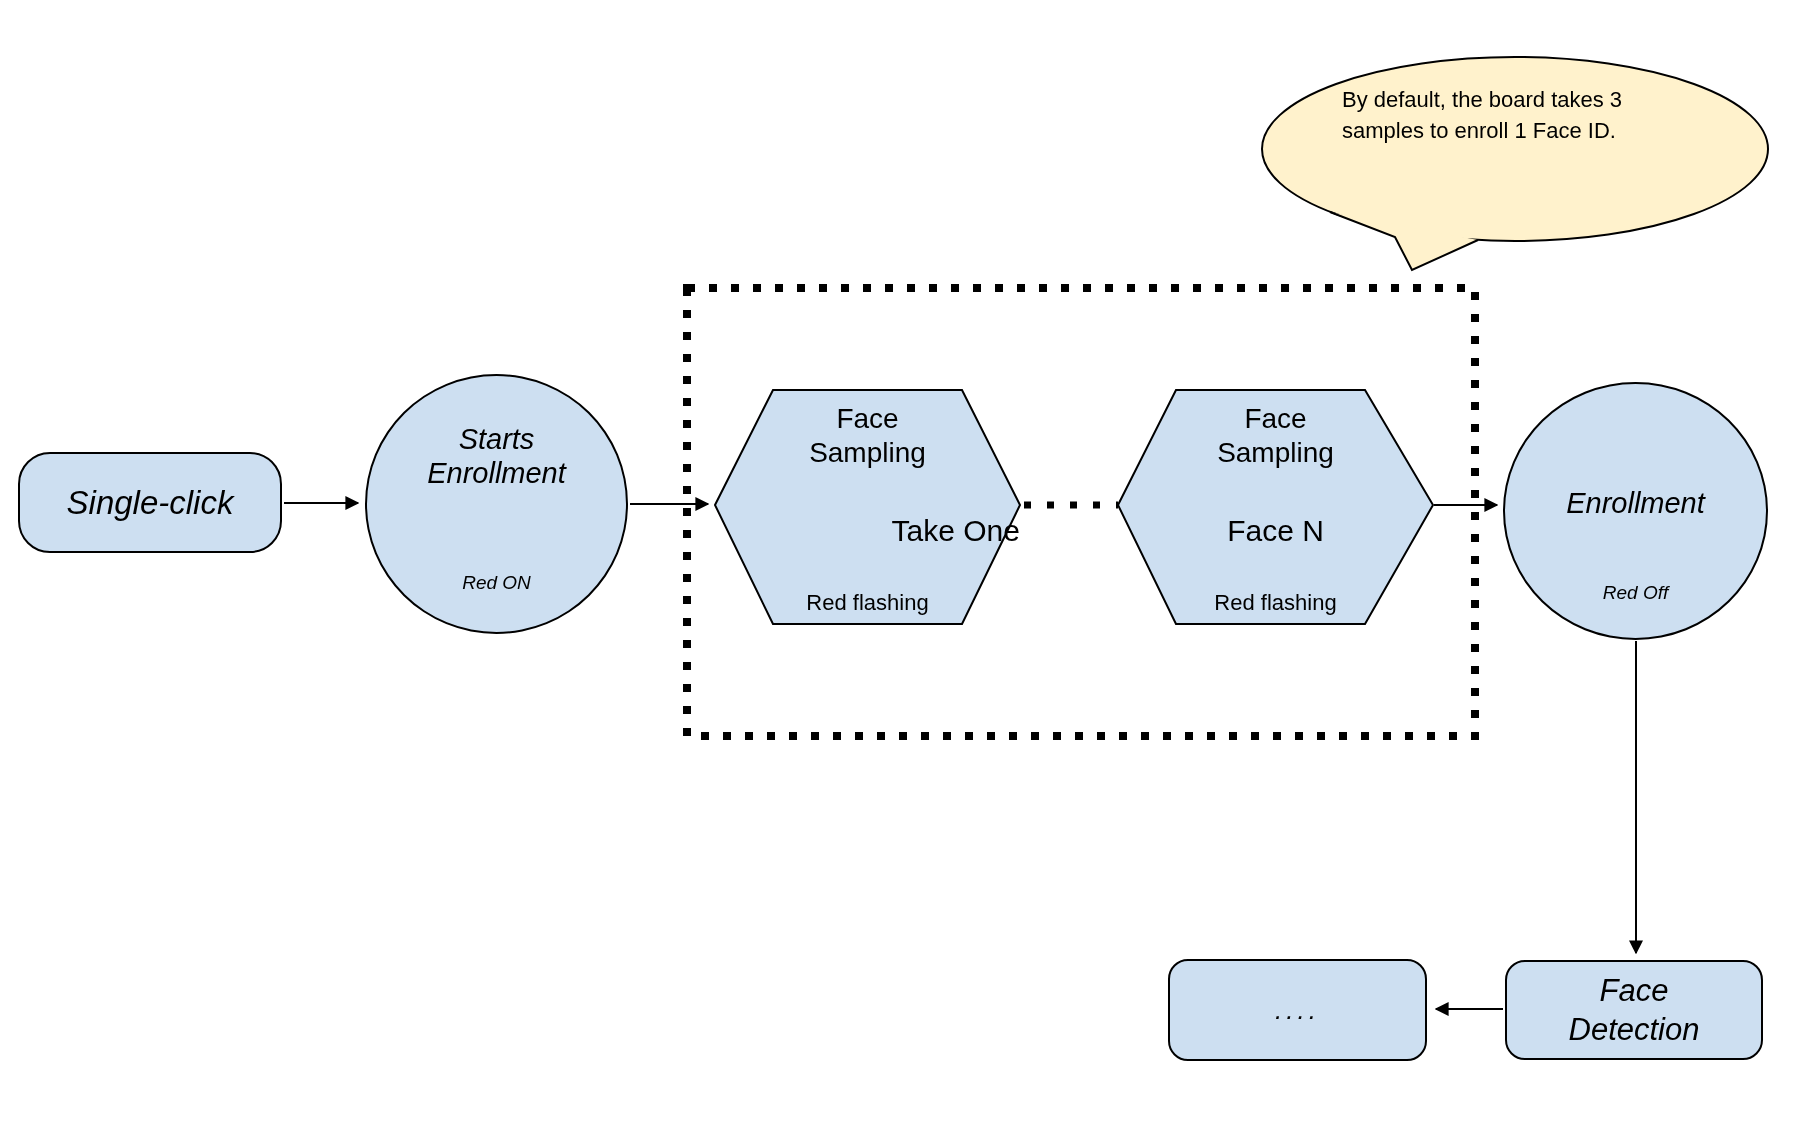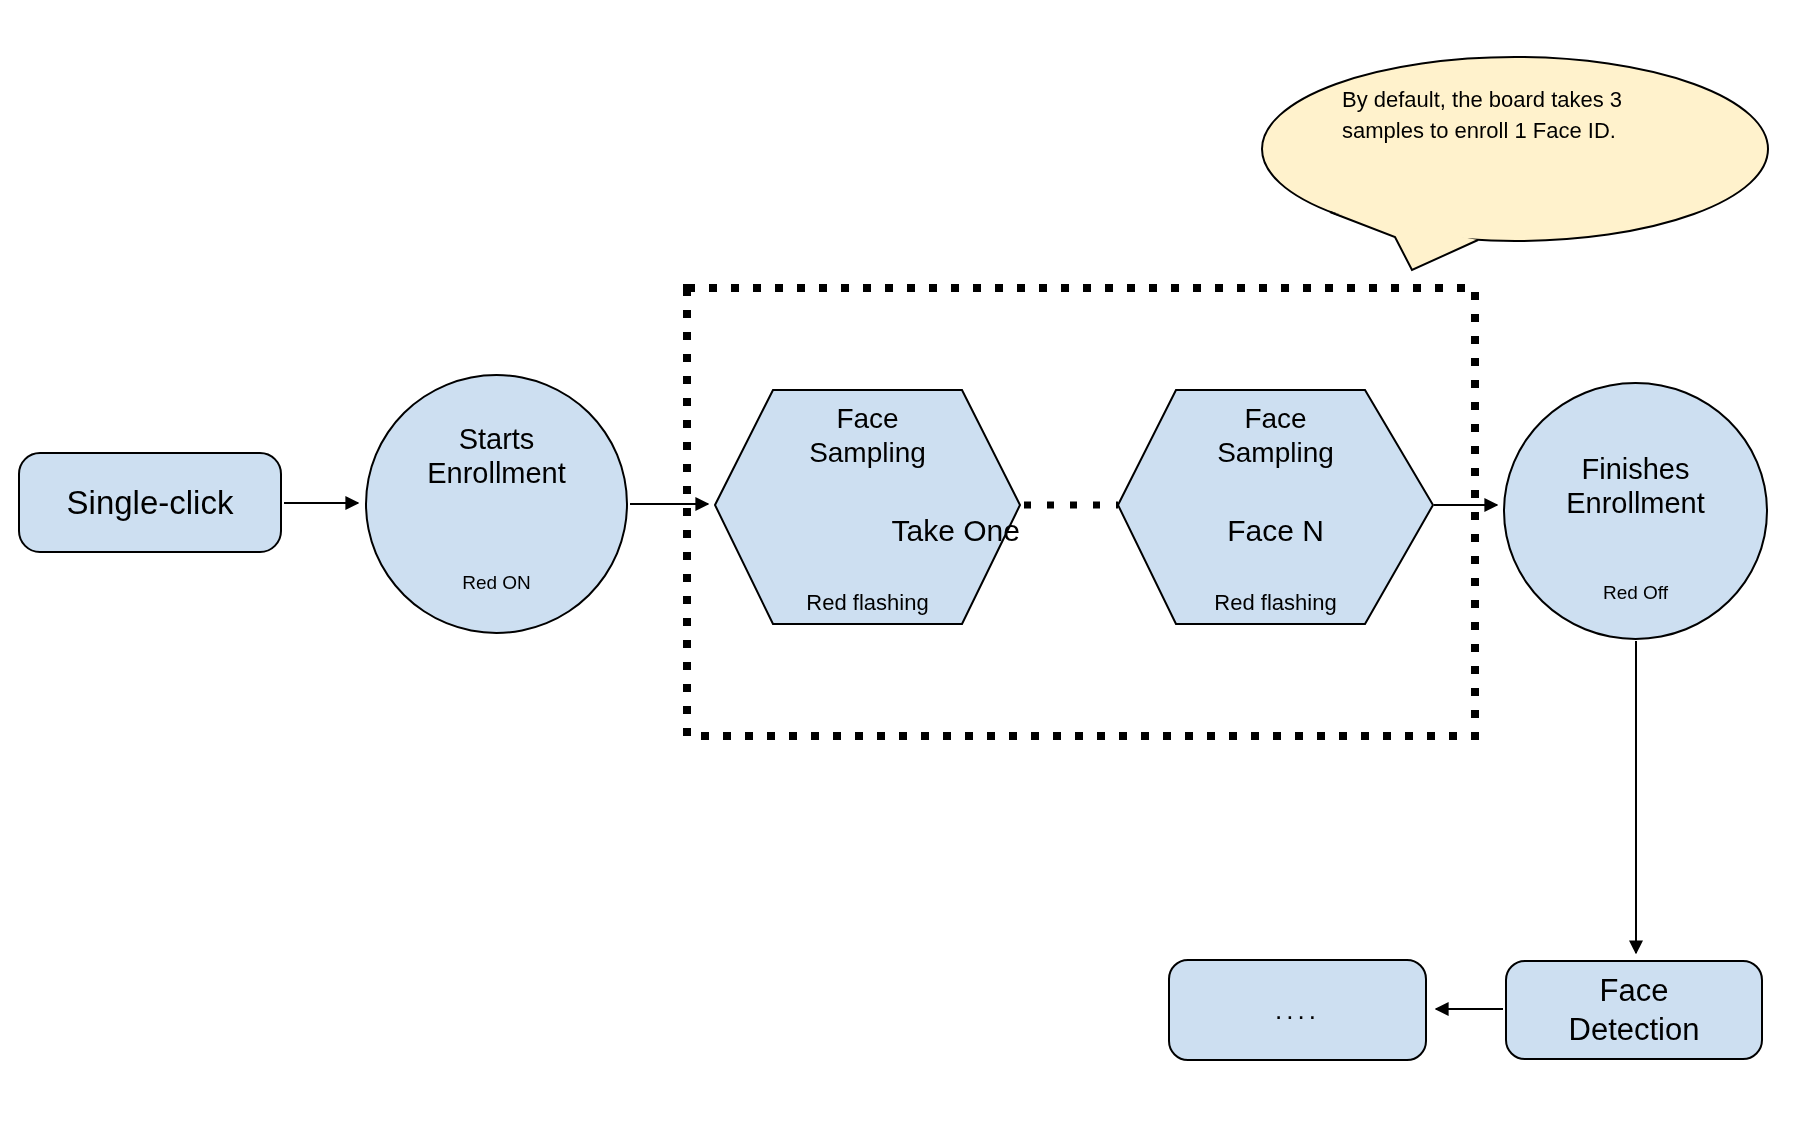--- a/index.html
+++ b/index.html
@@ -10,23 +10,23 @@
     --bg:#ffffff;
   }
   html,body{margin:0;padding:0;background:var(--bg);}
   .canvas{
     position:relative;width:1795px;height:1128px;background:var(--bg);
     font-family:"Liberation Sans", sans-serif;color:#000;overflow:hidden;
   }
   .layer{position:absolute;left:0;top:0;}
   .node{
     position:absolute;box-sizing:border-box;
-    background:var(--node-fill);border:2px solid var(--node-stroke);
+    background:var(--node-fill);border:2px solid var(--node-stroke);font-style:italic;
   }
-  .rounded{border-radius:22px;}
+  .rounded{border-radius:32px;}
   .circle{border-radius:50%;}
   .flexc{display:flex;align-items:center;justify-content:center;flex-direction:column;}
   .overlay{position:absolute;box-sizing:border-box;}
   .tline{position:absolute;left:0;width:100%;text-align:center;white-space:nowrap;}
   .f33{font-size:33px;}
   .f31{font-size:31px;line-height:39px;}
   .f30{font-size:30px;}
   .f29{font-size:29px;line-height:34px;}
   .f28{font-size:28px;line-height:34px;}
   .f22{font-size:22px;line-height:31px;}
@@ -83,21 +83,20 @@
   </div>
 
   <div class="overlay" style="left:1118px;top:390px;width:315px;height:234px;">
     <div class="tline f28" style="top:12px;">Face</div>
     <div class="tline f28" style="top:46px;">Sampling</div>
     <div class="tline f30" style="top:124px;">Face N</div>
     <div class="tline f18" style="top:200px;">Red flashing</div>
   </div>
 
   <div class="node circle" style="left:1503px;top:382px;width:265px;height:258px;">
-    <div class="tline f29" style="top:68px;">Finishes</div>
     <div class="tline f29" style="top:102px;">Enrollment</div>
     <div class="tline f19" style="top:198px;">Red Off</div>
   </div>
 
   <div class="node flexc" style="left:1505px;top:960px;width:258px;height:100px;border-radius:20px;">
     <span class="f31">Face</span>
     <span class="f31">Detection</span>
   </div>
 
   <div class="node flexc" style="left:1168px;top:959px;width:259px;height:102px;border-radius:20px;">

